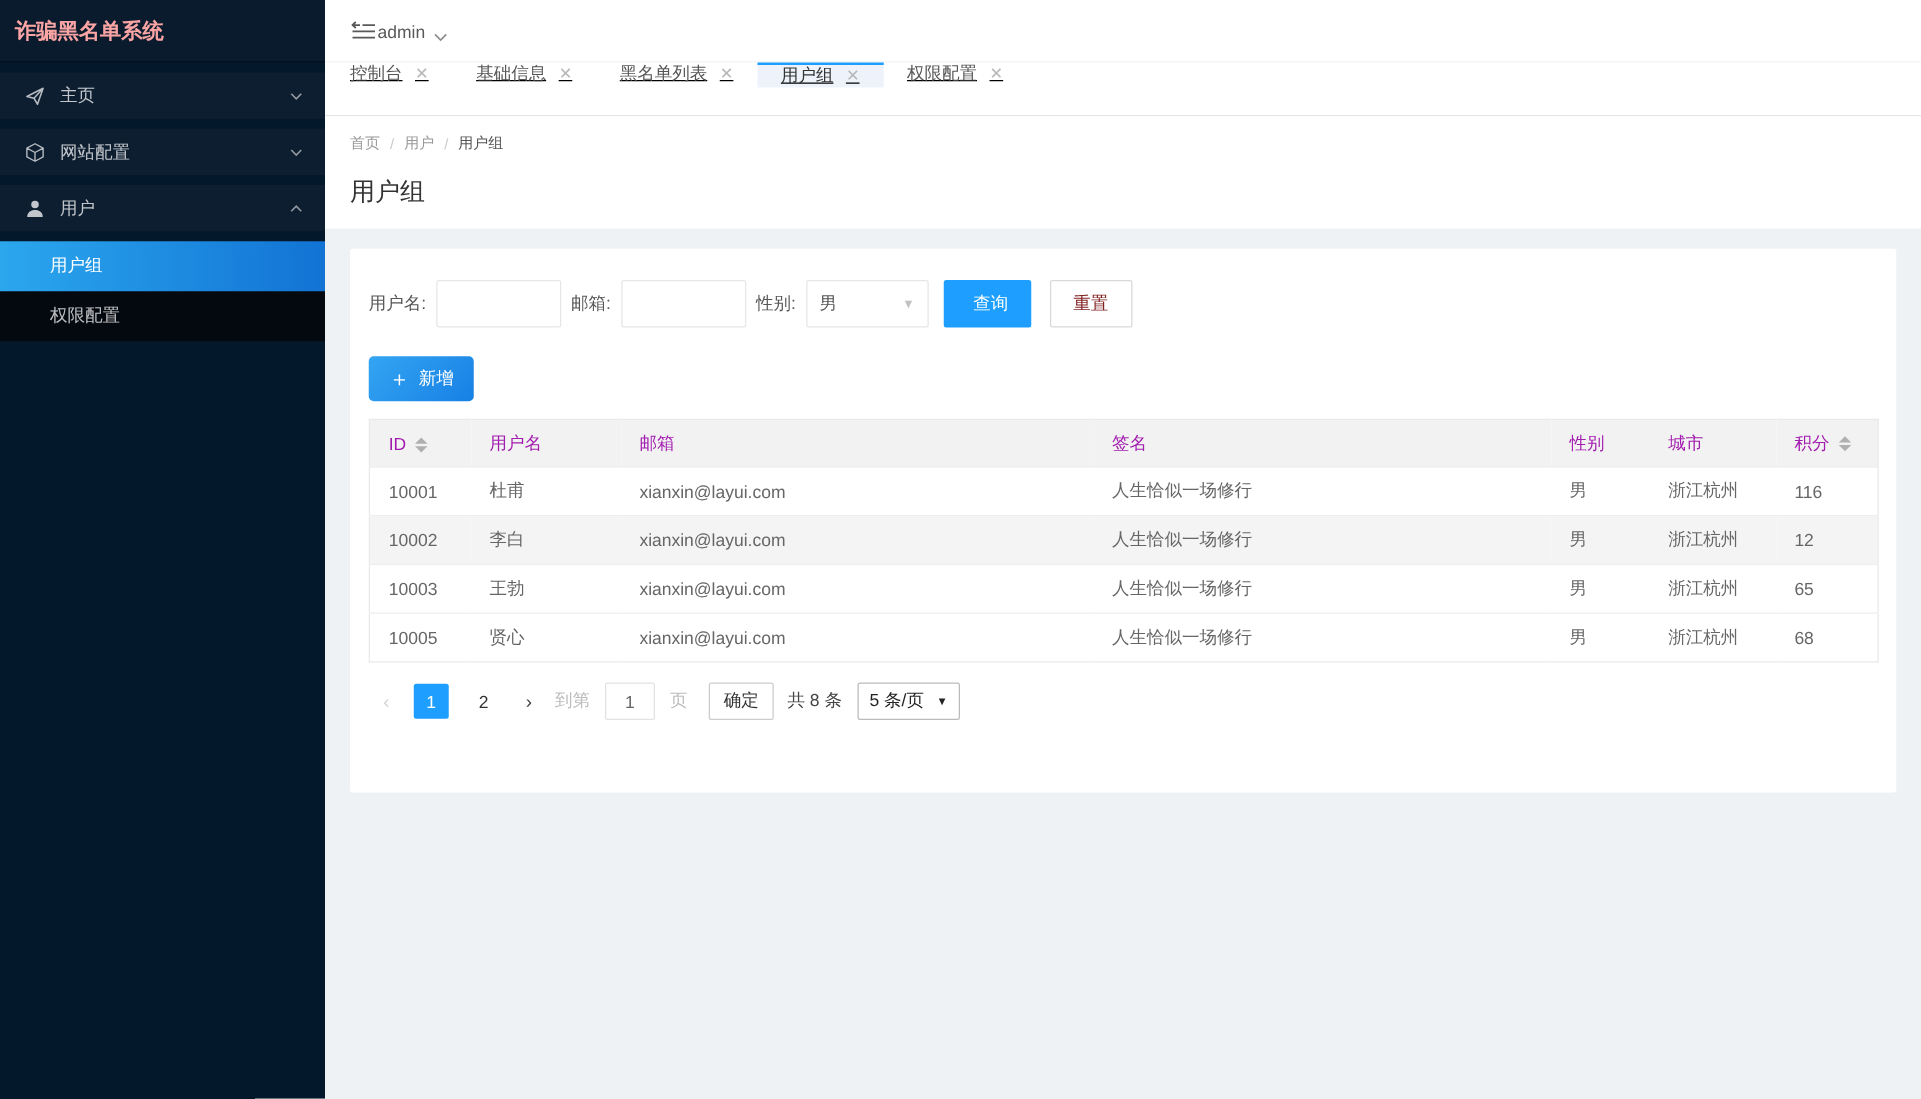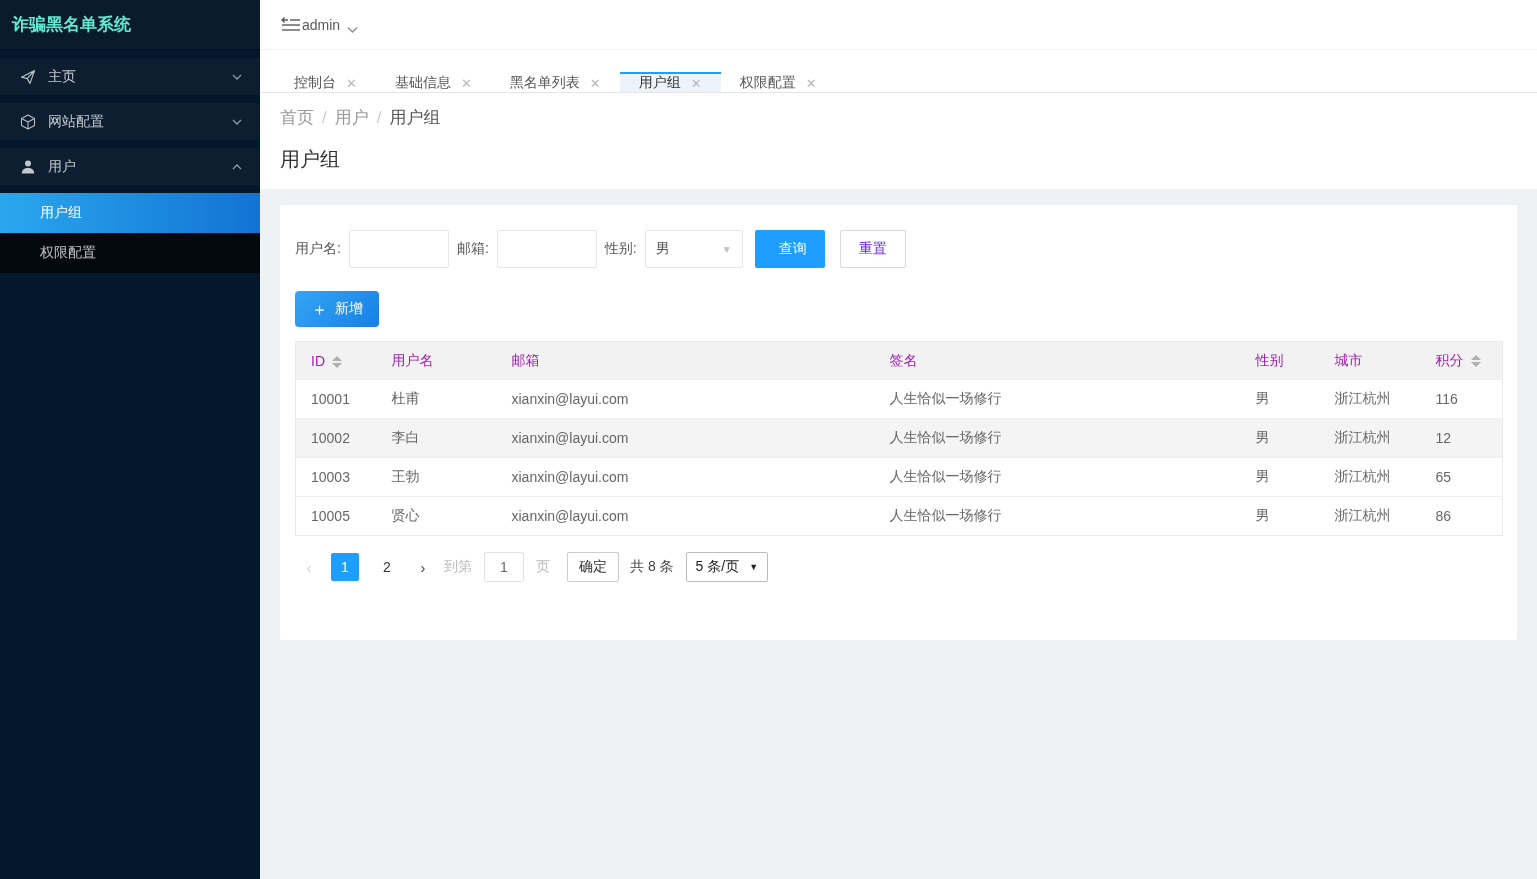--- a/index.html
+++ b/index.html
@@ -13,21 +13,21 @@
   }
   
   .sidebar {
     width: 260px; height: 879px; flex: 0 0 260px;
     background: #04182b;
     display: flex; flex-direction: column;
   }
   .side-title {
     height: 50px; line-height: 50px;
     padding-left: 12px;
-    color: #5eead4; font-size: 17px; font-weight: bold;
+    color: #fca5a5; font-size: 17px; font-weight: bold;
     background: #0a1b2e;
     border-bottom: 1px solid #02101f;
     white-space: nowrap;
   }
   .nav-item {
     height: 37px; margin-top: 8px;
     background: #0d1e31;
     display: flex; align-items: center;
     padding: 0 18px 0 20px;
     color: rgba(255,255,255,.75);
@@ -58,36 +58,37 @@
     border-bottom: 1px solid #f2f2f2;
   }
   .collapse-btn { width: 22px; height: 18px; cursor: pointer; }
   .collapse-btn svg { display: block; }
   .admin-box { display: flex; align-items: center; color: #595959; cursor: pointer; }
   .admin-box .dn { margin-left: 7px; width: 11px; height: 8px; }
   
   .tabbar {
     height: 43px; background: #fff;
     border-bottom: 1px solid #e6e6e6;
-    display: flex; align-items: flex-end;
-    padding-left: 15px;
+    display: flex; align-items: flex-start;
+    padding-left: 1px;
+    text-decoration: underline;
   }
   .tab {
     display: flex; align-items: center;
     padding: 0 19px;
     color: #555; cursor: pointer; position: relative;
   }
   .tab .x { margin-left: 10px; color: #b8b8b8; font-size: 13px; }
   .tab.active {
     background: #eef3fb; color: #333;
     border-top: 2px solid #1e9fff;
   }
   
   .pagehead { background: #fff; padding: 13px 20px 16px 20px; }
-  .crumbs { font-size: 17px; color: #999; display: flex; align-items: center; }
+  .crumbs { font-size: 12px; color: #999; display: flex; align-items: center; }
   .crumbs .sep { margin: 0 8px; color: #ccc; }
   .crumbs .cur { color: #555; }
   .page-title { font-size: 20px; color: #333; margin-top: 17px; font-weight: normal; }
   
   .content { flex: 1; background: #eff2f5; padding: 16px 20px; overflow: hidden; }
   .card { background: #fff; border-radius: 2px; padding: 15px 15px 14px 15px; min-height: 435px; }
   
   .search-row { display: flex; align-items: center; margin-top: 10px; }
   .search-row .f-label { color: #565656; margin-right: 8px; white-space: nowrap; }
   .txt-input {
@@ -103,21 +104,21 @@
     padding: 0 10px; color: #555; cursor: pointer; background: #fff;
   }
   .fake-select .tri { color: #c2c2c2; font-size: 10px; }
   .btn {
     height: 38px; border: none; border-radius: 2px;
     font-size: 14px; cursor: pointer;
     padding: 0 18px;
     font-family: inherit;
   }
   .btn-primary { background: #1e9fff; color: #fff; margin-left: 12px; padding-left: 24px; }
-  .btn-plain { background: #fff; color: #6d28d9; border: 1px solid #d9d9d9; margin-left: 15px; text-align: right; }
+  .btn-plain { background: #fff; color: #7f1d1d; border: 1px solid #d9d9d9; margin-left: 15px; text-align: right; }
   .add-btn {
     margin-top: 23px;
     height: 36px; padding: 0 16px;
     background: linear-gradient(135deg, #34a5f3 0%, #1780e4 100%);
     color: #fff; border: none; border-radius: 4px;
     font-size: 14px; cursor: pointer;
     display: inline-flex; align-items: center;
     font-family: inherit;
   }
   .add-btn .plus { font-size: 17px; margin-right: 7px; font-weight: normal; }
@@ -360,21 +361,21 @@
             <td>浙江杭州</td>
             <td>65</td>
           </tr>
           <tr>
             <td>10005</td>
             <td>贤心</td>
             <td>xianxin@layui.com</td>
             <td>人生恰似一场修行</td>
             <td>男</td>
             <td>浙江杭州</td>
-            <td>86</td>
+            <td>68</td>
           </tr>
         </tbody>
       </table>
 
       <div class="pager">
         <span class="pg-arrow pg-prev">‹</span>
         <span class="pg-num active">1</span>
         <span class="pg-num">2</span>
         <span class="pg-arrow pg-next">›</span>
         <span class="pg-dim">到第</span>

